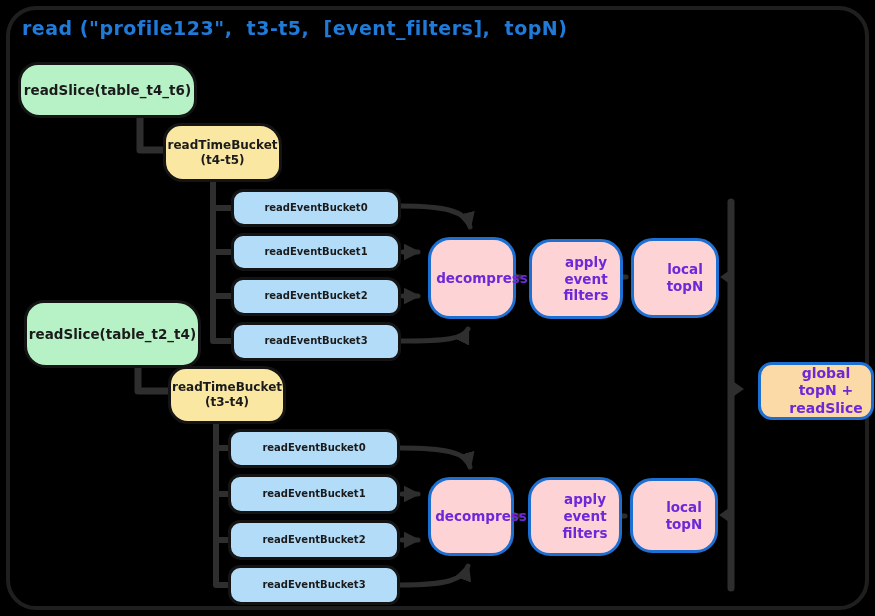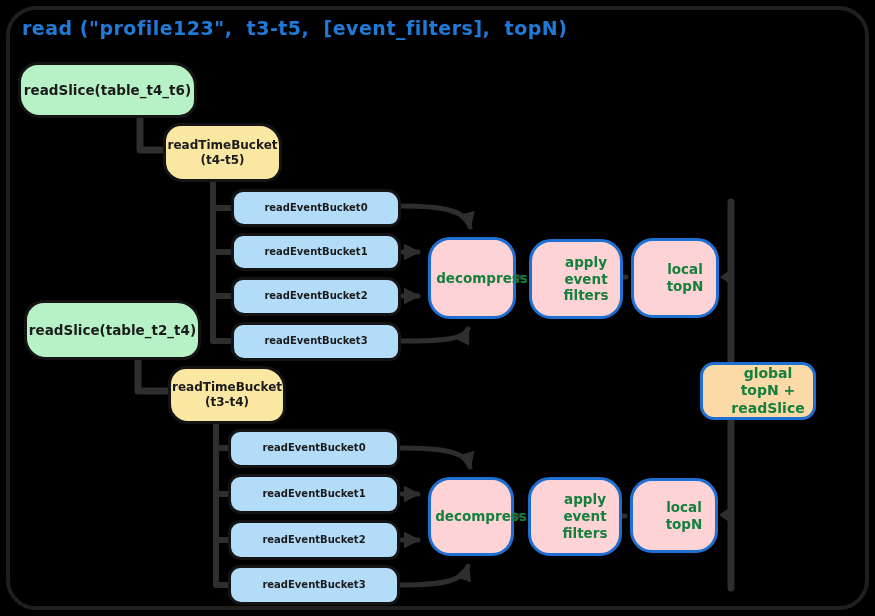--- a/index.html
+++ b/index.html
@@ -17,21 +17,21 @@
     white-space:pre;letter-spacing:.5px;
   }
   svg.wires{position:absolute;left:0;top:0;width:875px;height:616px;}
   .node{
     position:absolute;box-sizing:border-box;
     display:flex;align-items:center;justify-content:center;
     text-align:center;font-weight:bold;color:#1b1b1b;
     line-height:1.25;
   }
   .dark-border{border:3px solid #141414;}
-  .blue-border{border:3.5px solid #1e6fd2;color:#15803d;padding-left:20px;}
+  .blue-border{border:3.5px solid #1e6fd2;color:#6d28d9;padding-left:20px;}
   .green{background:#b7f1c6;border-radius:20px 24px 18px 22px;font-size:13.5px;}
   .yellow{background:#fae7a2;border-radius:18px 22px 16px 20px;font-size:12px;}
   .blue{background:#b3dcf9;border-radius:12px 14px 11px 13px;font-size:10px;}
   .pink{background:#fdd3d6;border-radius:22px;font-size:13.5px;}
   .peach{background:#fcdaa7;border-radius:14px;font-size:14px;}
   .two-line span{display:block;}
 </style>
 </head>
 <body>
 
@@ -91,21 +91,21 @@
 
   <div class="node pink blue-border two-line" style="left:529px;top:239px;width:94px;height:80px">
     <div>
       <span>apply event</span>
       <span>filters</span>
     </div>
   </div>
 
   <div class="node pink blue-border" style="left:631px;top:238px;width:88px;height:80px">local topN</div>
 
-  <div class="node green dark-border" style="left:24px;top:300px;width:177px;height:60px">readSlice(table_t2_t4)</div>
+  <div class="node green dark-border" style="left:24px;top:300px;width:177px;height:68px">readSlice(table_t2_t4)</div>
 
   <div class="node yellow dark-border two-line" style="left:168px;top:366px;width:118px;height:58px">
     <div>
       <span>readTimeBucket</span>
       <span>(t3-t4)</span>
     </div>
   </div>
 
   <div class="node blue dark-border" style="left:228px;top:429px;width:172px;height:39px">readEventBucket0</div>
   <div class="node blue dark-border" style="left:228px;top:474px;width:172px;height:40px">readEventBucket1</div>
@@ -116,20 +116,20 @@
 
   <div class="node pink blue-border two-line" style="left:528px;top:477px;width:94px;height:79px">
     <div>
       <span>apply event</span>
       <span>filters</span>
     </div>
   </div>
 
   <div class="node pink blue-border" style="left:630px;top:478px;width:88px;height:75px">local topN</div>
 
-  <div class="node peach blue-border two-line" style="left:700px;top:362px;width:116px;height:58px">
+  <div class="node peach blue-border two-line" style="left:758px;top:362px;width:116px;height:58px">
     <div>
       <span>global topN +</span>
       <span>readSlice</span>
     </div>
   </div>
 
 </div>
 
 </body></html>

